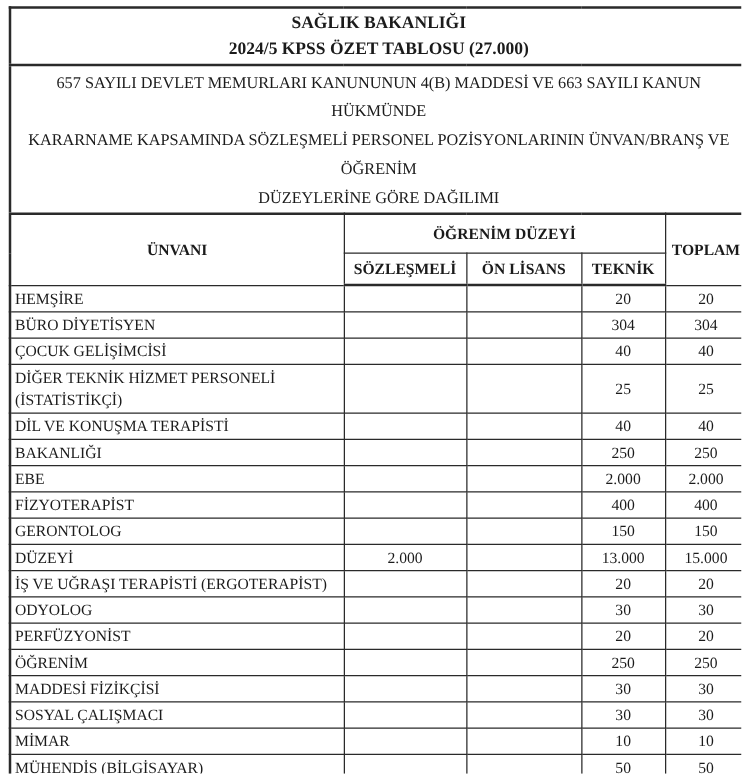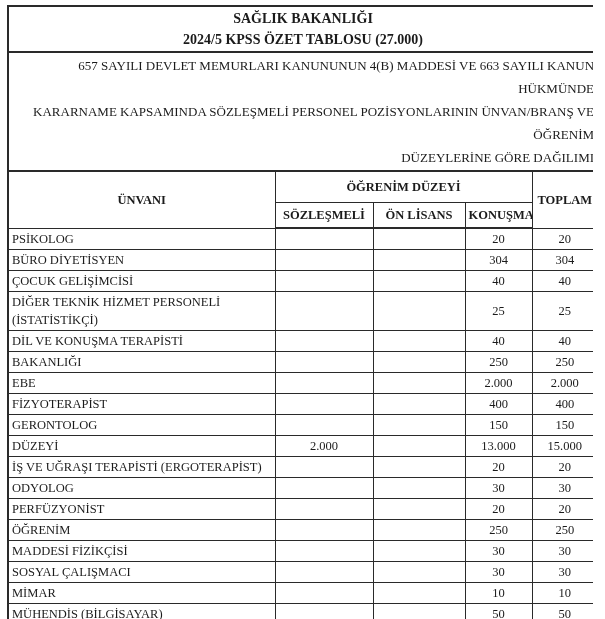--- a/index.html
+++ b/index.html
@@ -39,21 +39,21 @@
   tr.title-row td {
     height: 42px;
     text-align: center;
     font-weight: bold;
     font-size: 14px;
     line-height: 21px;
     border-bottom-width: 2px;
   }
   tr.subtitle-row td {
     height: 68px;
-    text-align: right;
+    text-align: center;
     font-size: 13px;
     line-height: 23px;
     border-bottom-width: 2px;
   }
   tr.head-row-1 td { height: 28px; }
   tr.head-row-2 td { height: 22px; border-bottom-width: 2px; }
   td.hcell {
     text-align: center;
     font-weight: bold;
     font-size: 12.5px;
@@ -96,25 +96,25 @@
     </tr>
 
     <tr class="head-row-1">
       <td class="hcell" rowspan="2">ÜNVANI</td>
       <td class="hcell" colspan="3">ÖĞRENİM DÜZEYİ</td>
       <td class="hcell" rowspan="2">TOPLAM</td>
     </tr>
     <tr class="head-row-2">
       <td class="hcell">SÖZLEŞMELİ</td>
       <td class="hcell">ÖN LİSANS</td>
-      <td class="hcell">KONUŞMA</td>
-    </tr>
-
-    <tr>
-      <td class="name-cell">PSİKOLOG</td>
+      <td class="hcell">TEKNİK</td>
+    </tr>
+
+    <tr>
+      <td class="name-cell">HEMŞİRE</td>
       <td class="num-cell"></td>
       <td class="num-cell"></td>
       <td class="num-cell">20</td>
       <td class="num-cell">20</td>
     </tr>
     <tr>
       <td class="name-cell">BÜRO DİYETİSYEN</td>
       <td class="num-cell"></td>
       <td class="num-cell"></td>
       <td class="num-cell">304</td>

